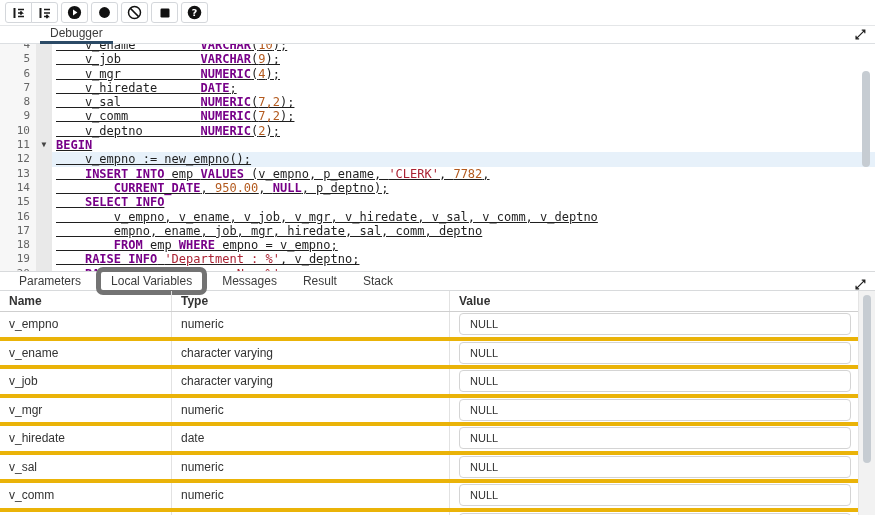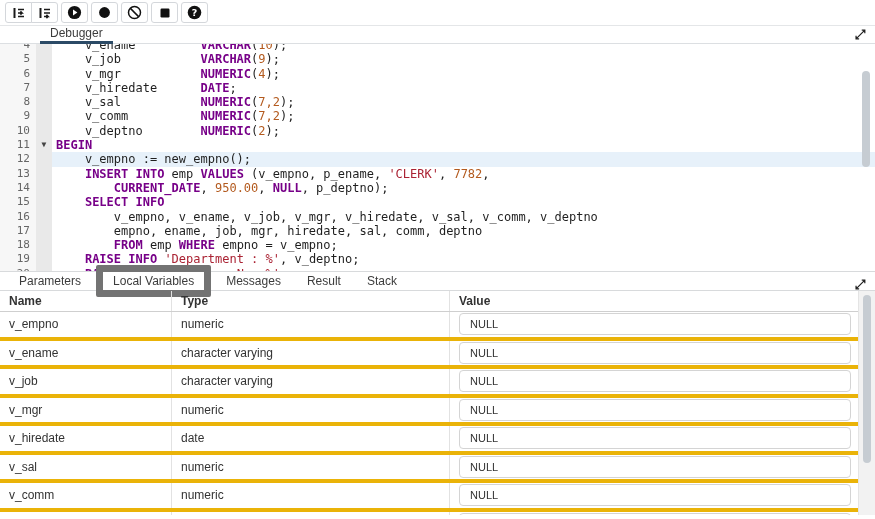--- a/index.html
+++ b/index.html
@@ -27,35 +27,35 @@
 
   
   .editor { position:relative; height:227px; overflow:hidden; background:#fff; }
   .code-scroll { margin-top:-6px; }
   .code-line { display:flex; height:14.3px; line-height:14.3px;
                font-family:"DejaVu Sans Mono", monospace; font-size:12px; }
   .gutter { width:36px; background:#f7f7f7; color:#666; text-align:right;
             padding-right:6px; font-size:11px; flex:none; }
   .foldcol { width:16px; background:#e9e9e9; flex:none; font-size:8px; color:#444;
              text-align:center; line-height:14.3px; }
-  .code-text { flex:1; white-space:pre; padding-left:4px; color:#1f1f1f; }
+  .code-text { flex:1; white-space:pre; padding-left:4px; color:#1f1f1f;text-decoration:underline; }
   .code-line.hl .code-text { background:#e7f1fa; }
   .tok-kw  { color:#770088; font-weight:bold; }
   .tok-num { color:#b35a1e; }
   .tok-str { color:#aa2233; }
   .ed-scrollbar { position:absolute; right:5px; top:27px; width:8px; height:96px;
                   background:#c6ccd2; border-radius:4px; }
 
   
   .tabbar-bottom { height:20px; border-top:1px solid #d8dadc; border-bottom:1px solid #d8dadc;
                    display:flex; align-items:center; padding-left:8px; position:relative;
                    background:#fff; }
   .btab { font-size:12px; color:#3c3c3c; padding:2px 10px; margin-right:4px;
           border:1px solid transparent; cursor:pointer; white-space:nowrap; }
-  .btab.selected { border:7px solid #737373; border-radius:2px; }
+  .btab.selected { border:5px solid #737373; border-radius:7px; }
   .expand-btn2 { position:absolute; right:8px; top:5px; cursor:pointer; width:14px; height:14px; }
 
   
   .var-table { position:relative; height:224px; overflow:hidden; }
   .vt-row { display:flex; height:28.5px; align-items:center; border-bottom:4px solid #eab308; }
   .vt-head { height:21px; font-weight:bold; color:#222; border-bottom:1px solid #cfcfcf; }
   .vt-c1 { width:172px; padding-left:9px; font-size:12px; color:#333; flex:none;
            border-right:1px solid #e2e2e2; height:100%; display:flex; align-items:center; }
   .vt-c2 { width:278px; padding-left:9px; font-size:12px; color:#333; flex:none;
            border-right:1px solid #e2e2e2; height:100%; display:flex; align-items:center; }

